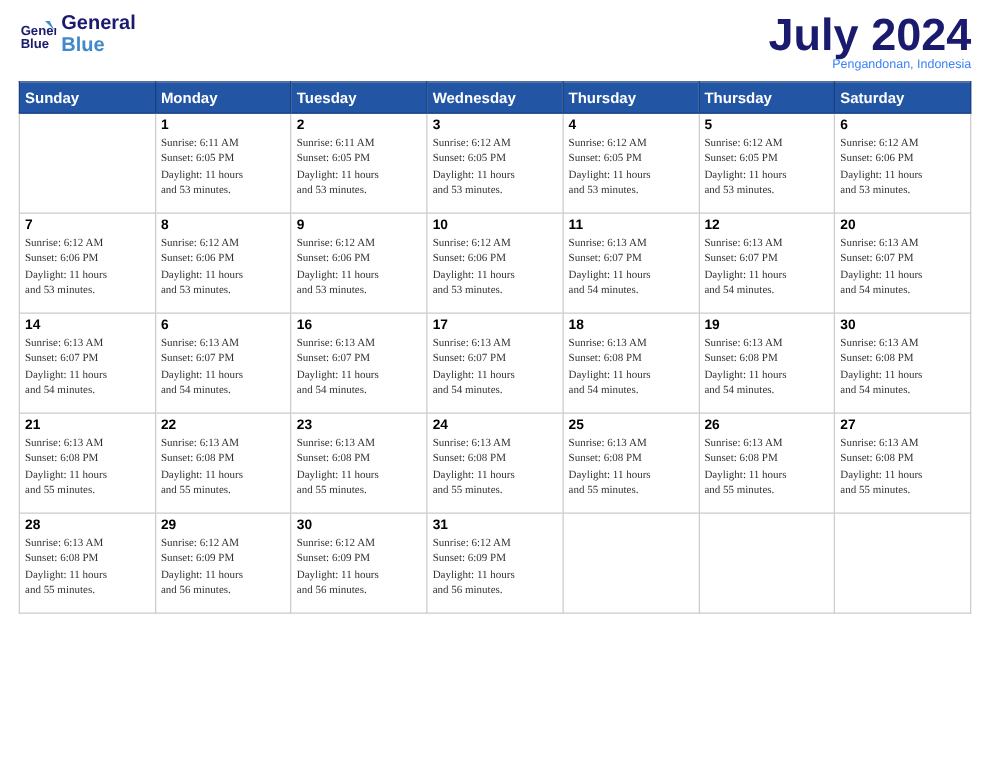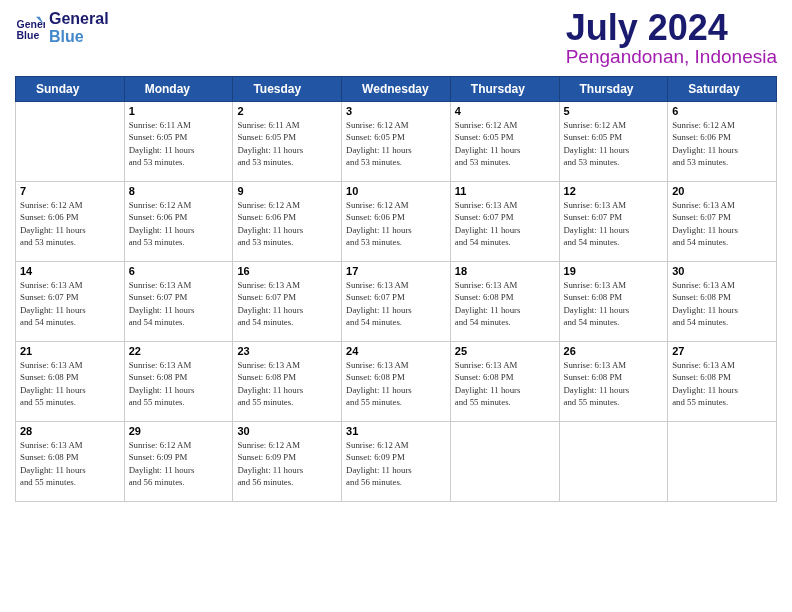--- a/index.html
+++ b/index.html
@@ -25,41 +25,42 @@
     .logo {
       display: flex;
       align-items: center;
     }
     .logo-icon {
       width: 30px;
       height: 30px;
       margin-right: 4px;
     }
     .title-block {
+      text-align: right;
     }
     .month-title {
       font-size: 36px;
       font-weight: bold;
       color: #1a1a6e;
       line-height: 1;
     }
     .subtitle {
-      font-size: 19px;
-      color: #a21caf;
+      font-size: 10px;
+      color: #3b82f6;
     }
     .calendar {
       width: 100%;
       border-collapse: collapse;
       border: 1px solid #ccc;
     }
     .calendar th {
       background-color: #2255a4;
       color: #fff;
       font-size: 12px;
-      padding: 5px 20px;
+      padding: 5px 4px;
       text-align: left;
       border: 1px solid #1a4080;
       font-weight: bold;
     }
     .calendar td {
       border: 1px solid #ccc;
       vertical-align: top;
       padding: 3px 4px;
       width: calc(100% / 7);
       height: 80px;

